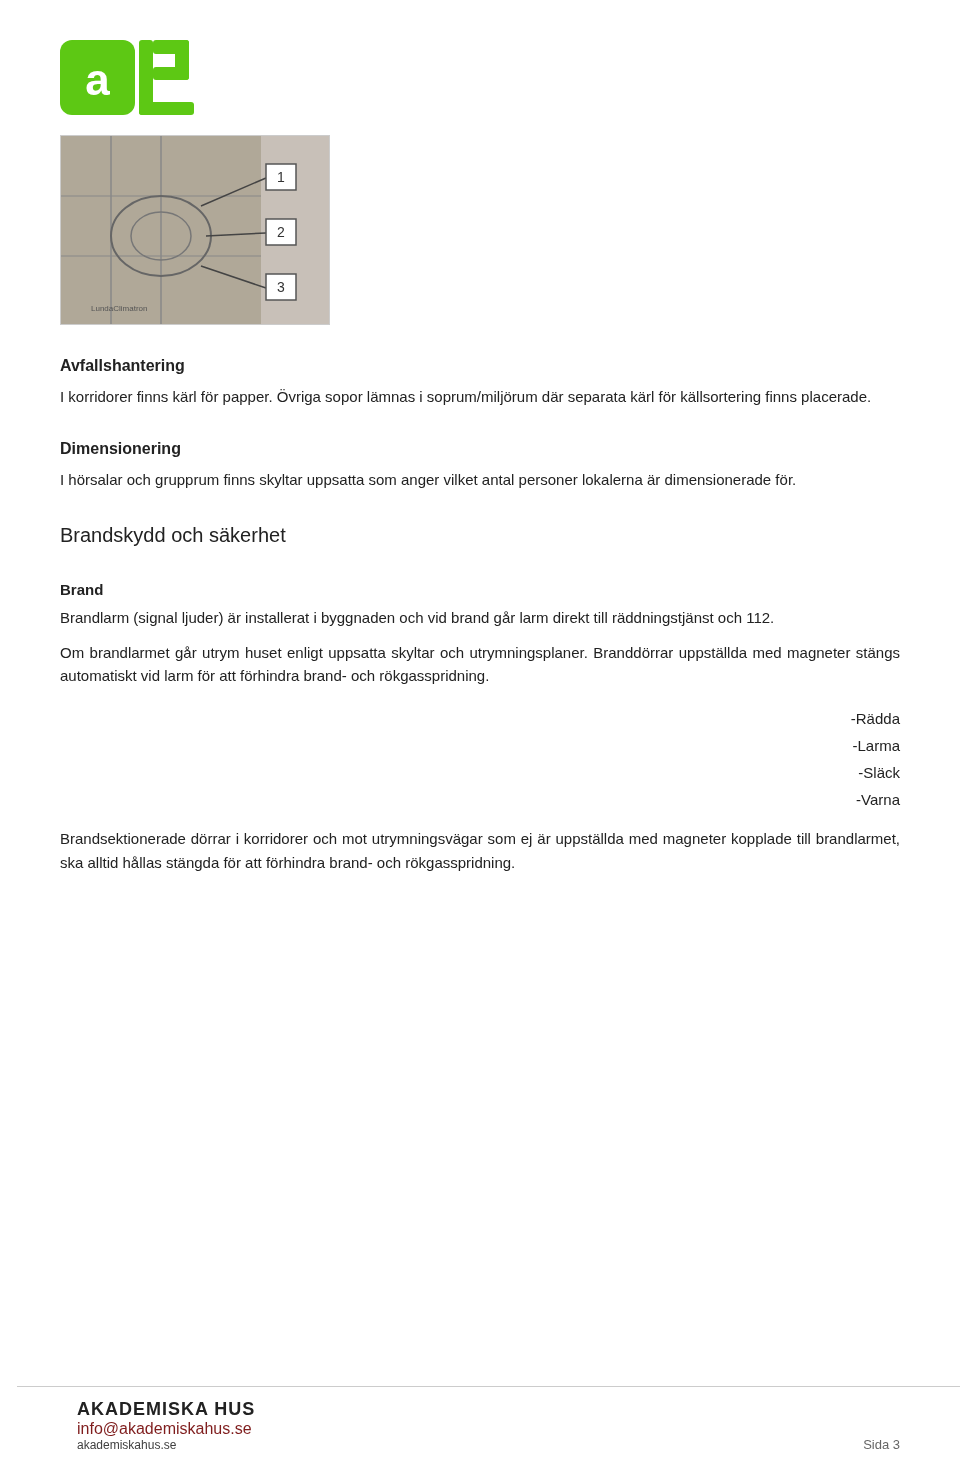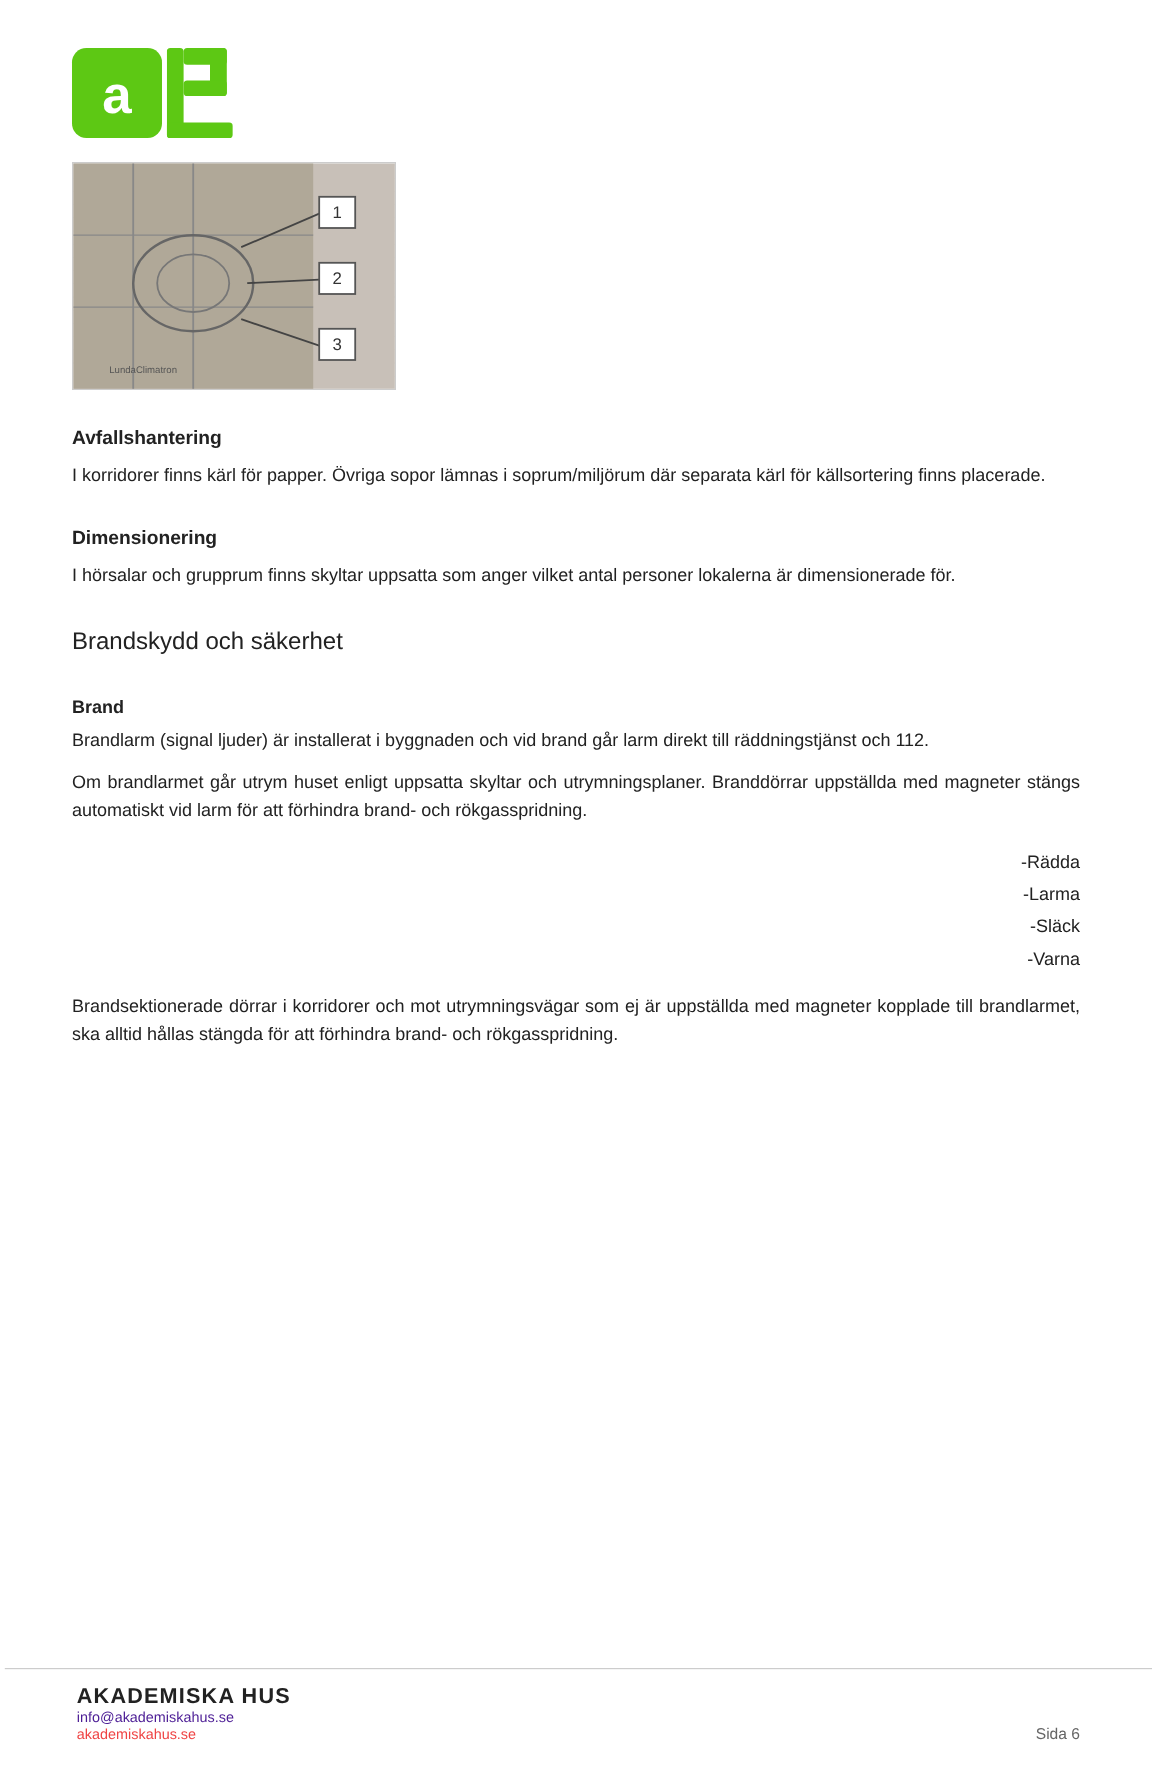--- a/index.html
+++ b/index.html
@@ -82,47 +82,47 @@
     .kom-ihag-list {
       font-size: 15px;
       font-weight: normal;
       line-height: 1.8;
       margin-bottom: 14px;
       text-align: right;
     }
     .footer {
       position: absolute;
       bottom: 30px;
-      left: 4px;
+      left: 17px;
       right: 0;
       padding: 0 60px;
       display: flex;
       align-items: flex-end;
       justify-content: space-between;
       border-top: 1.5px solid #ccc;
       padding-top: 12px;
     }
     .footer-left {
       display: flex;
       flex-direction: column;
     }
     .footer-brand {
       font-size: 18px;
       font-weight: bold;
       letter-spacing: 1px;
       color: #222;
       text-transform: uppercase;
     }
     .footer-email {
-      font-size: 12px;
-      color: #4c1d95;
+      font-size: 16px;
+      color: #7f1d1d;
     }
     .footer-website {
       font-size: 12px;
-      color: #ef4444;
+      color: #404040;
     }
     .footer-page {
       font-size: 13px;
       color: #666;
     }
     
     .logo-container {
       display: flex;
       align-items: center;
       gap: 0px;
@@ -241,16 +241,16 @@
 
     <p class="body-text">Brandsektionerade dörrar i korridorer och mot utrymningsvägar som ej är uppställda med magneter kopplade till brandlarmet, ska alltid hållas stängda för att förhindra brand- och rökgasspridning.</p>
   </div>
 
   <div class="footer">
     <div class="footer-left">
       <span class="footer-brand">AKADEMISKA HUS</span>
       <span class="footer-email">info@akademiskahus.se</span>
       <span class="footer-website">akademiskahus.se</span>
     </div>
-    <div class="footer-page">Sida 6</div>
+    <div class="footer-page">Sida 3</div>
   </div>
 
 </div>
 
 </body></html>

